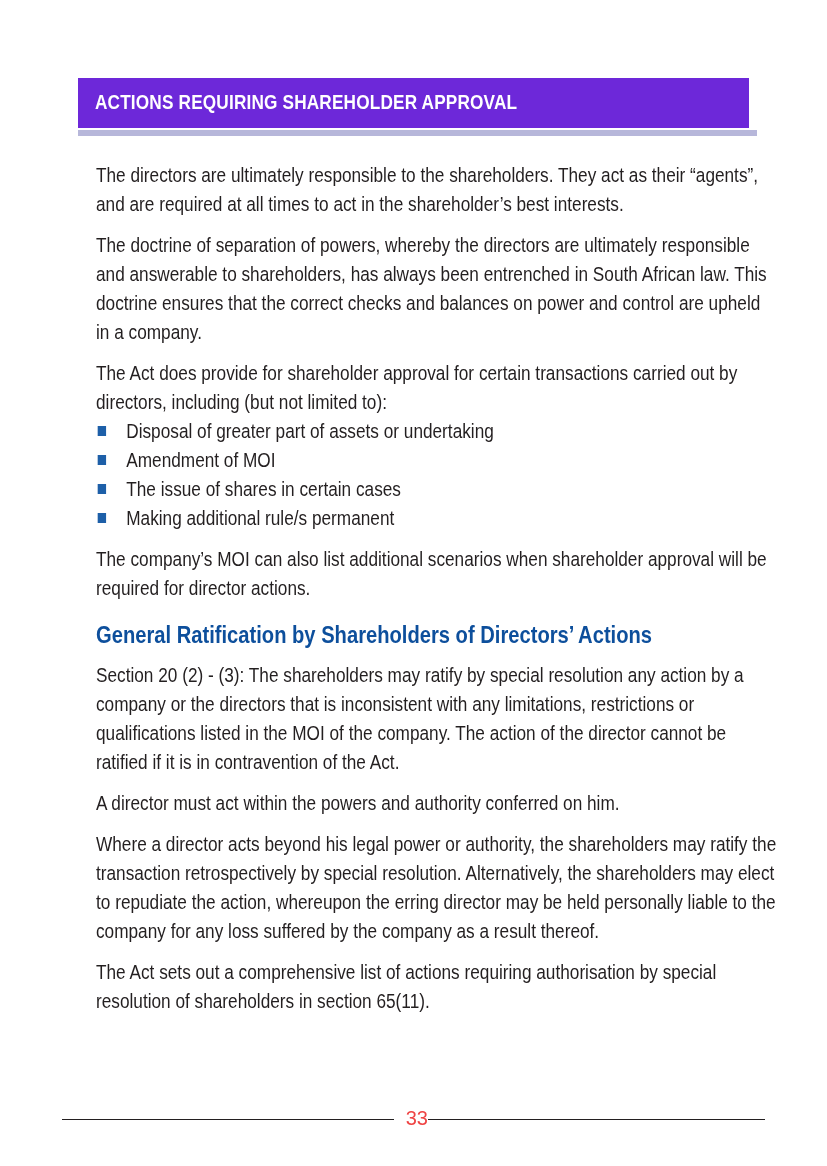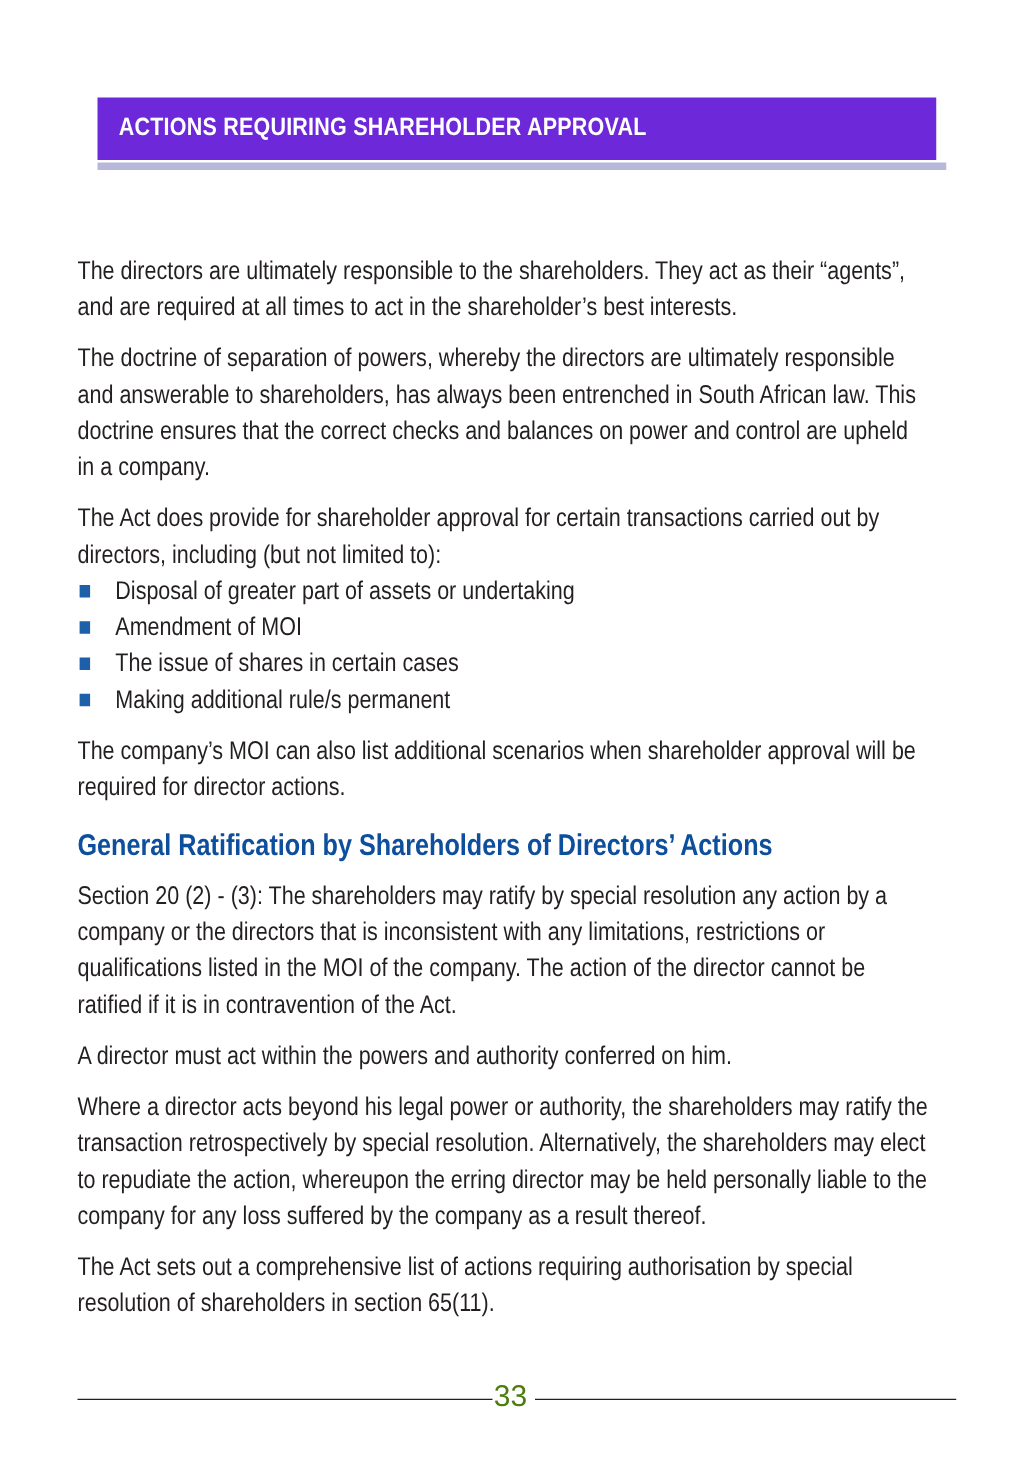--- a/index.html
+++ b/index.html
@@ -6,34 +6,34 @@
   body { width: 827px; height: 1166px; position: relative; overflow: hidden;
          font-family: "Liberation Sans", sans-serif; color: #231f20; }
   .banner { position: absolute; left: 78px; top: 78px; width: 671px; height: 50px;
             background: #6d28d9; }
   .banner-title { position: absolute; left: 17px; top: 13px; color: #ffffff;
                   font-family: "Liberation Sans", sans-serif; font-weight: bold;
                   font-size: 20px; letter-spacing: 0.2px; white-space: nowrap;
                   transform: scaleX(0.86); transform-origin: left top; }
   .banner-rule { position: absolute; left: 78px; top: 130px; width: 679px; height: 6px;
                  background: #b7b7da; }
-  .content { position: absolute; left: 62px; top: 160px; width: 680px; margin-top: 42px; }
+  .content { position: absolute; left: 96px; top: 160px; width: 680px; }
   .cond { transform: scaleX(0.84); transform-origin: left top; width: 810px; }
   p { margin: 0 0 12px 0; font-size: 20.5px; line-height: 29px; }
   ul.bullets { list-style: none; margin: -12px 0 12px 0; padding: 0; }
   ul.bullets li { position: relative; padding-left: 36px; font-size: 20.5px; line-height: 29px; }
   ul.bullets li .sq { position: absolute; left: 2px; top: 10px; width: 10px; height: 10px;
                       background: #1d5fa8; }
   h2 { margin: 18px 0 10px 0; font-size: 24px; line-height: 30px; color: #0d4f9c;
        font-weight: bold; }
   .footer { position: absolute; left: 62px; top: 1103px; width: 703px; height: 30px; }
   .footer .line-l { position: absolute; left: 0; top: 16px; width: 332px; height: 1px; background: #231f20; }
   .footer .line-r { position: absolute; left: 366px; top: 16px; width: 337px; height: 1px; background: #231f20; }
-  .footer .num { position: absolute; left: 333px; top: 0; width: 33px; text-align: left;
-                 font-size: 24px; line-height: 30px; color: #4d7c0f; }
+  .footer .num { position: absolute; left: 333px; top: 0; width: 33px; text-align: right;
+                 font-size: 20px; line-height: 30px; color: #ef4444; }
 </style>
 </head>
 <body>
 
 <div class="banner">
   <div class="banner-title">ACTIONS REQUIRING SHAREHOLDER APPROVAL</div>
 </div>
 <div class="banner-rule"></div>
 
 <div class="content">

